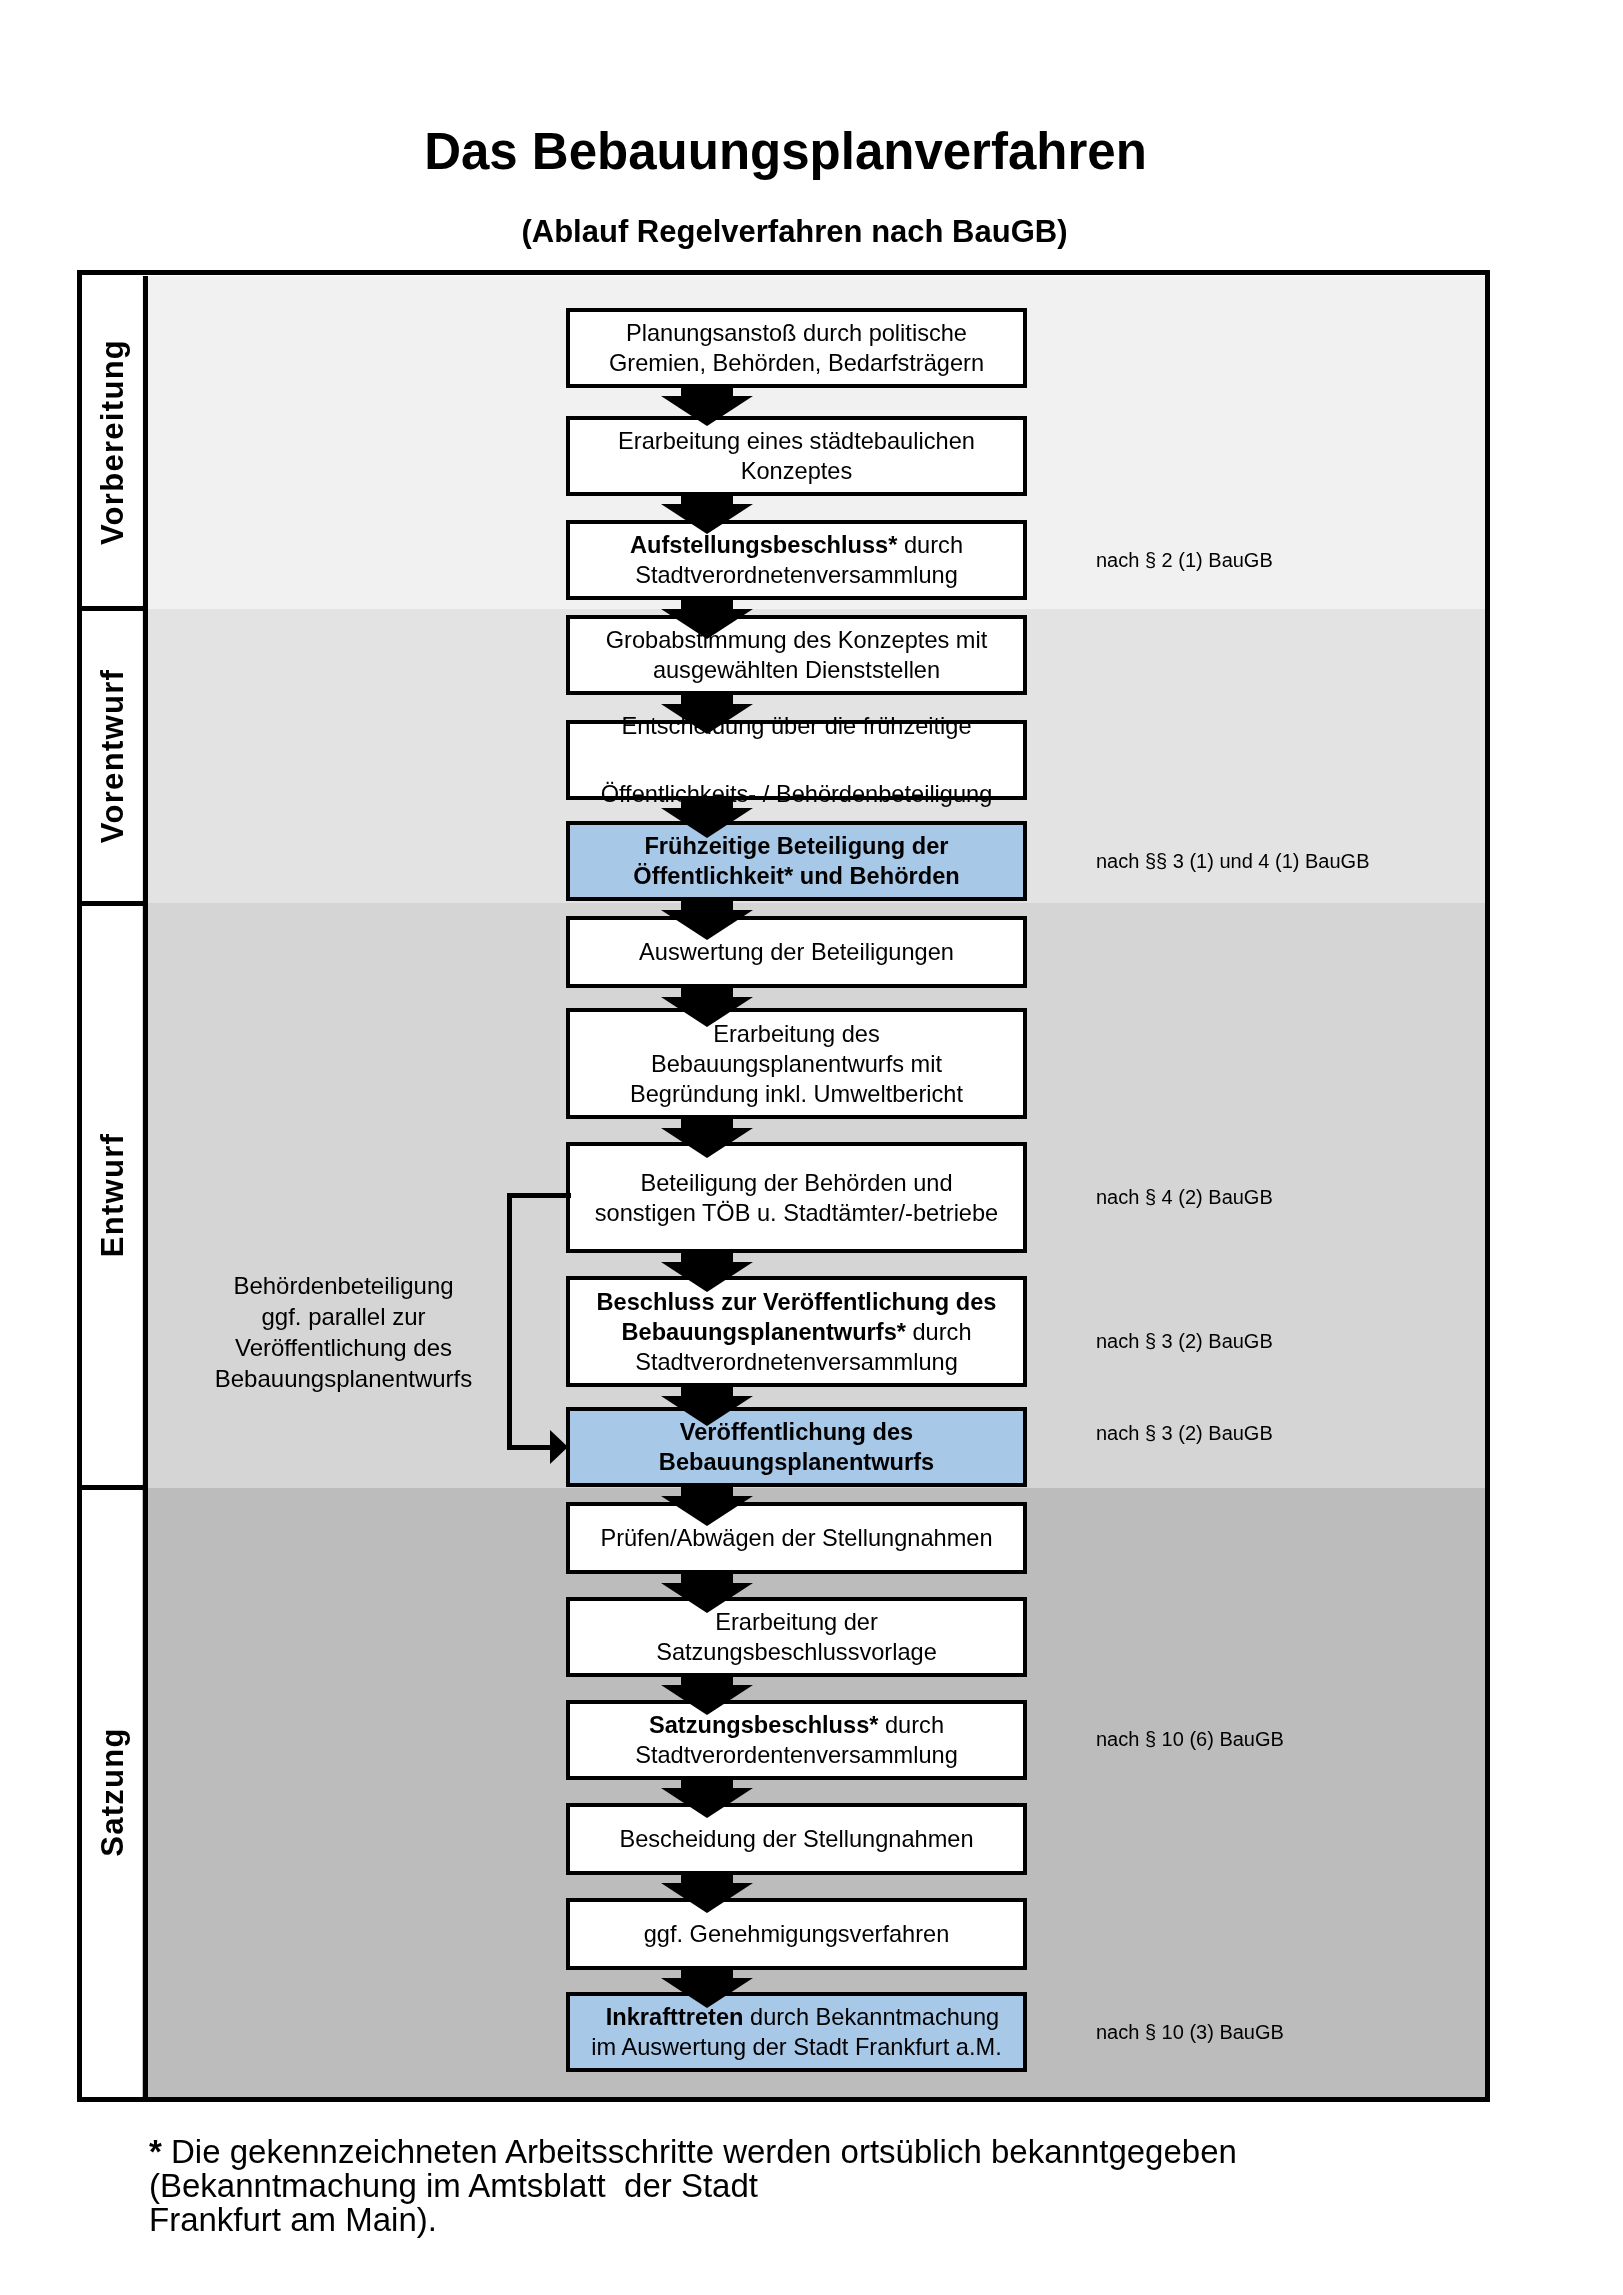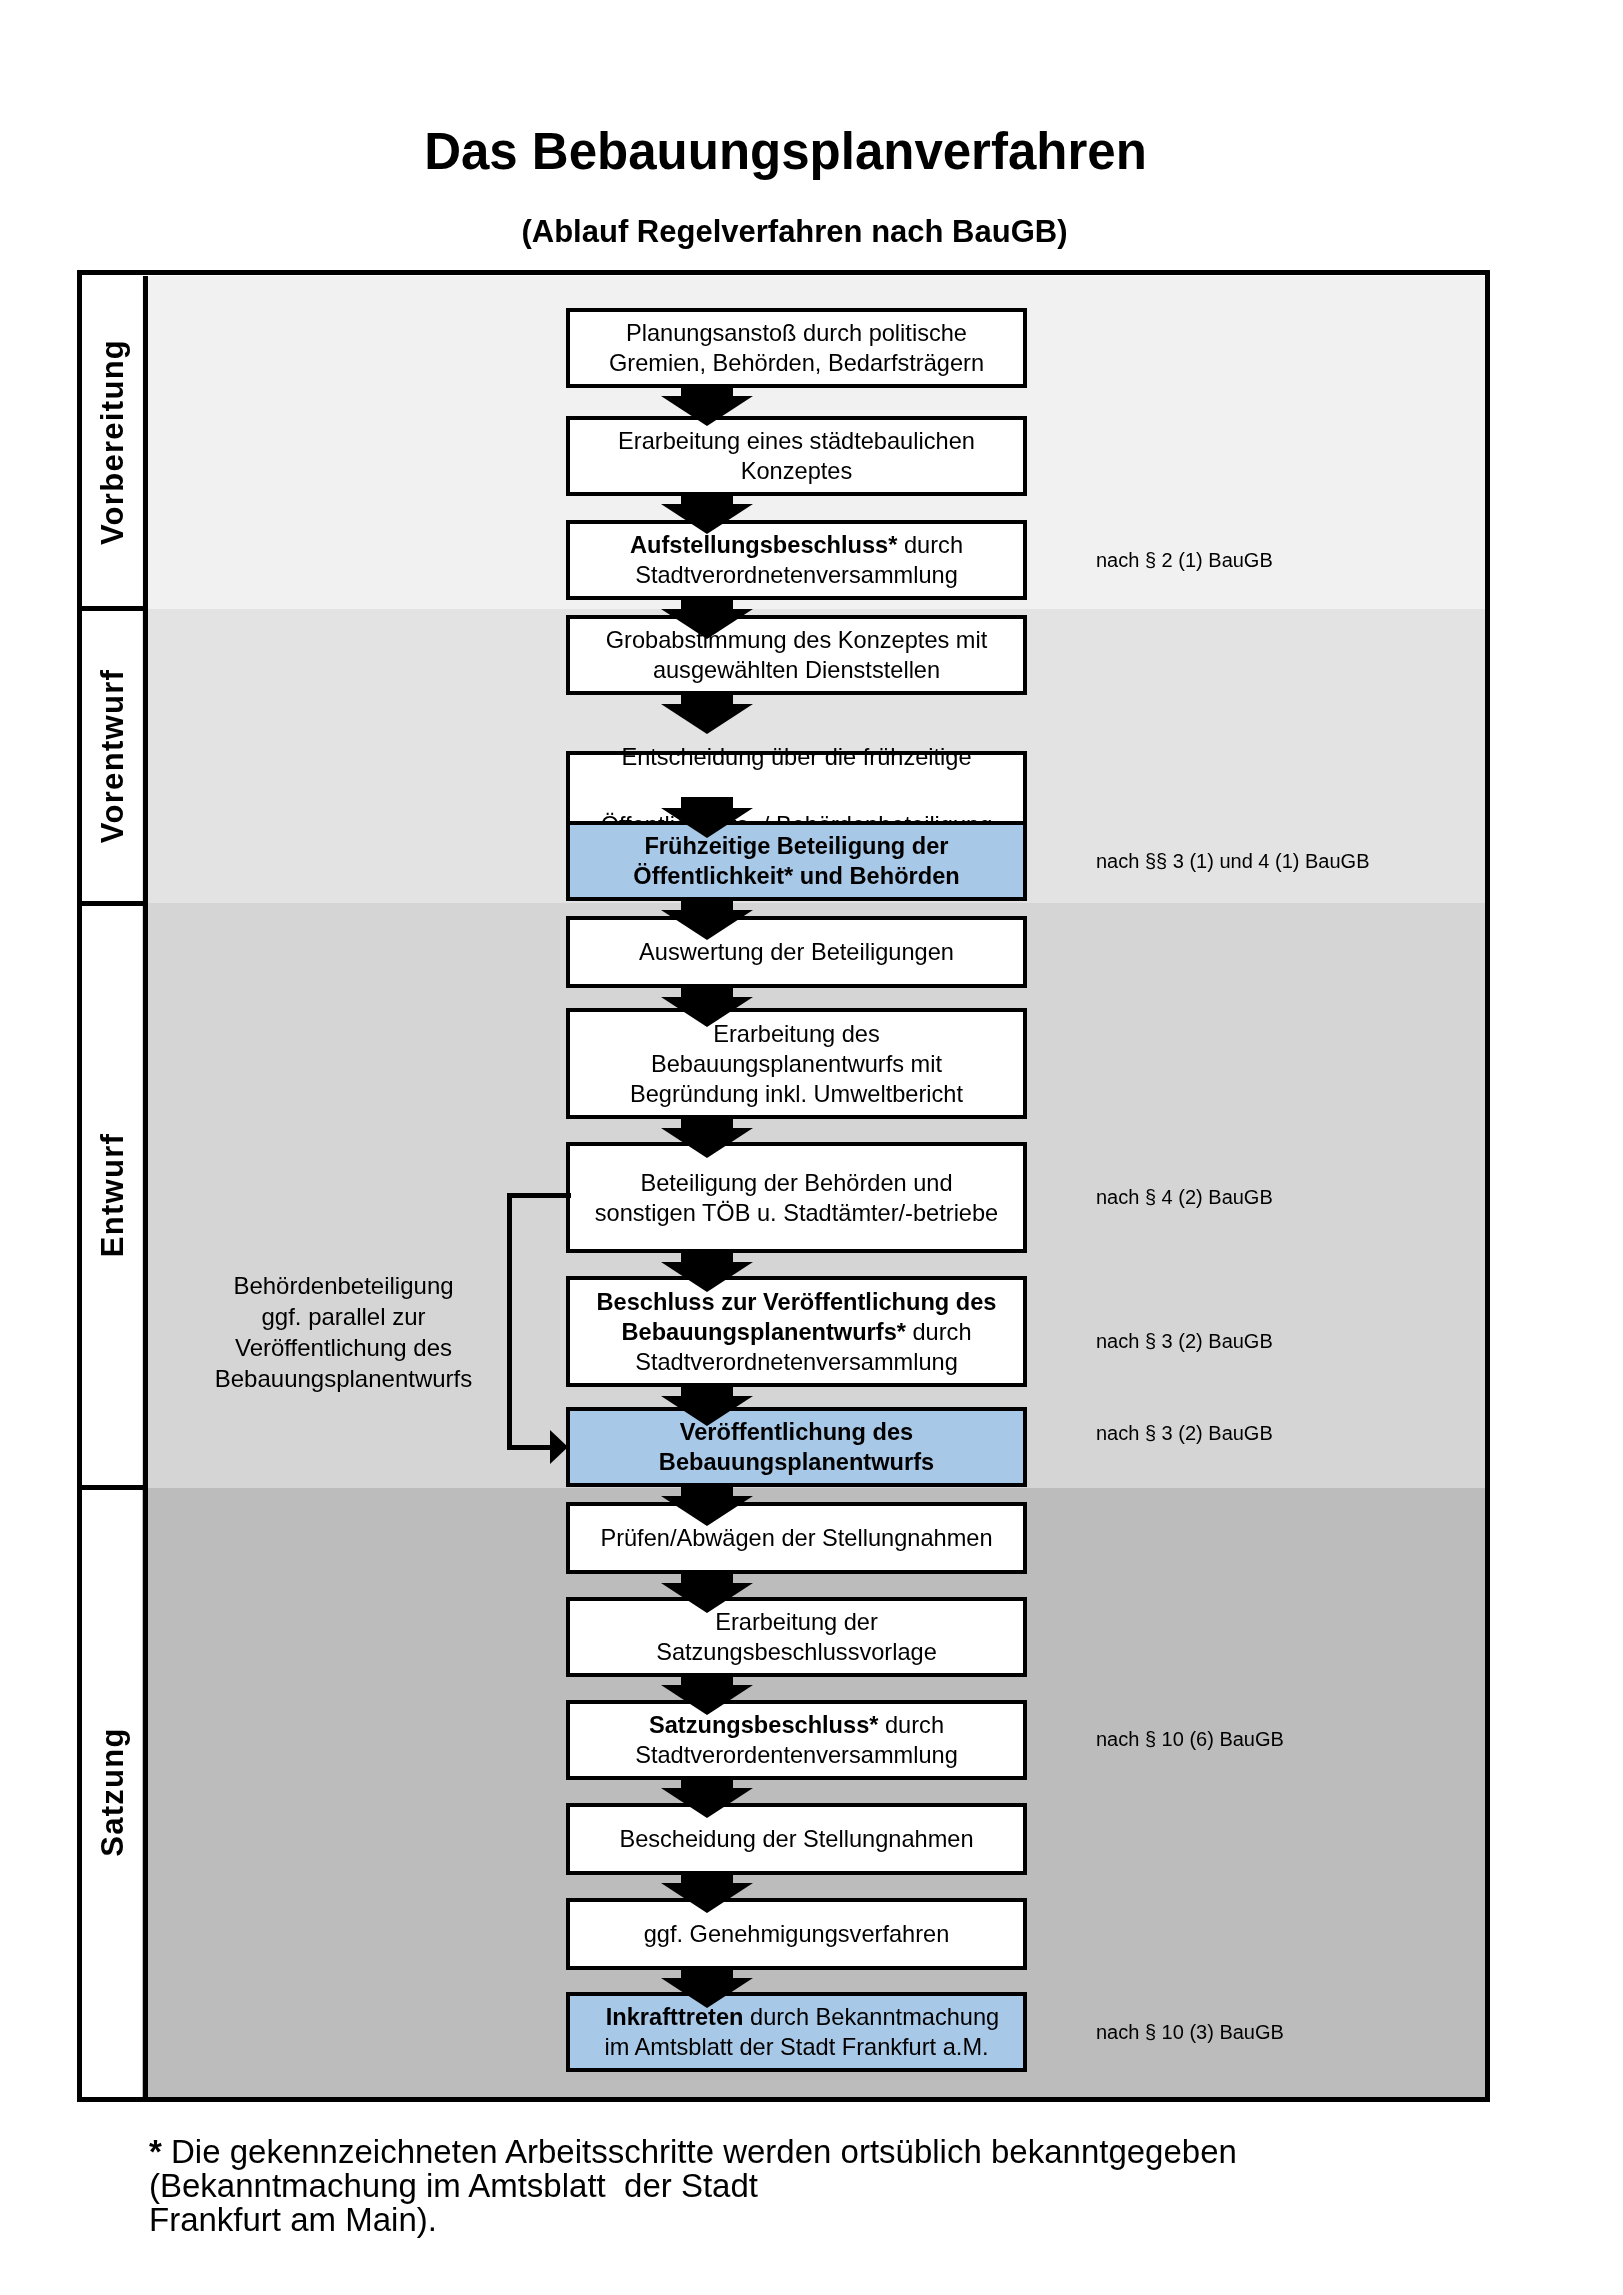--- a/index.html
+++ b/index.html
@@ -84,21 +84,21 @@
       <div><span>Konzeptes</span></div>
     </div>
   <div class="box" style="top:520px;height:80px;">
       <div><span style="font-weight: bold;">Aufstellungsbeschluss*</span><span> durch</span></div>
       <div><span>Stadtverordnetenversammlung</span></div>
     </div>
   <div class="box" style="top:615px;height:80px;">
       <div><span>Grobabstimmung des Konzeptes mit</span></div>
       <div><span>ausgewählten Dienststellen</span></div>
     </div>
-  <div class="box" style="top:751px;height:80px;gap:38px;">
+  <div class="box" style="top:720px;height:80px;gap:38px;">
       <div><span>Entscheidung über die frühzeitige</span></div>
       <div><span>Öffentlichkeits- / Behördenbeteiligung</span></div>
     </div>
   <div class="box hl" style="top:821px;height:80px;">
       <div><span style="font-weight: bold;">Frühzeitige Beteiligung der</span></div>
       <div><span style="font-weight: bold;">Öffentlichkeit* und Behörden</span></div>
     </div>
   <div class="box" style="top:916px;height:72px;">
       <div><span>Auswertung der Beteiligungen</span></div>
     </div>
@@ -132,21 +132,21 @@
       <div><span>Stadtverordentenversammlung</span></div>
     </div>
   <div class="box" style="top:1803px;height:72px;">
       <div><span>Bescheidung der Stellungnahmen</span></div>
     </div>
   <div class="box" style="top:1898px;height:72px;">
       <div><span>ggf. Genehmigungsverfahren</span></div>
     </div>
   <div class="box hl" style="top:1992px;height:80px;">
       <div><span style="font-weight: bold; margin-left: 12px;">Inkrafttreten</span><span> durch Bekanntmachung</span></div>
-      <div><span>im Amtsblatt der Stadt Frankfurt a.M.</span></div>
+      <div><span>im Auswertung der Stadt Frankfurt a.M.</span></div>
     </div>
 
   <div class="arrow" style="top:385px;">
       <div class="stem"></div>
       <div class="tri"></div>
     </div>
   <div class="arrow" style="top:493px;">
       <div class="stem"></div>
       <div class="tri"></div>
     </div>

